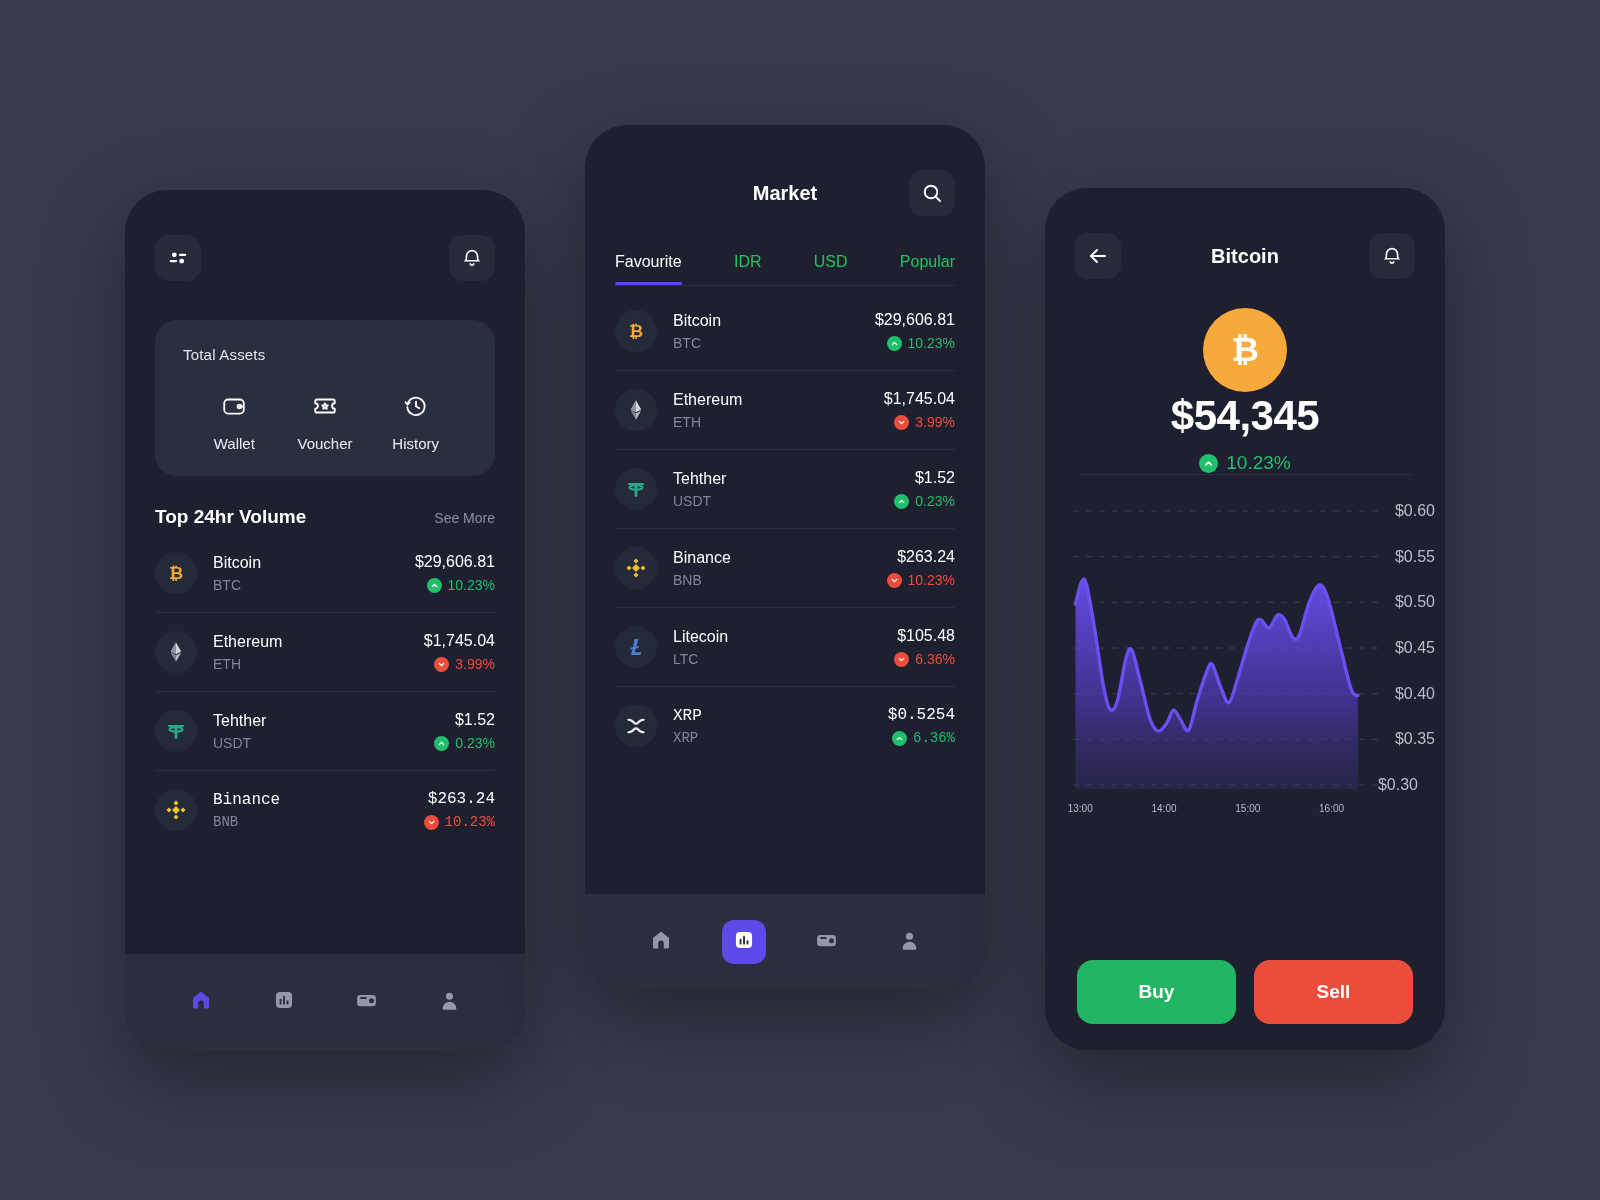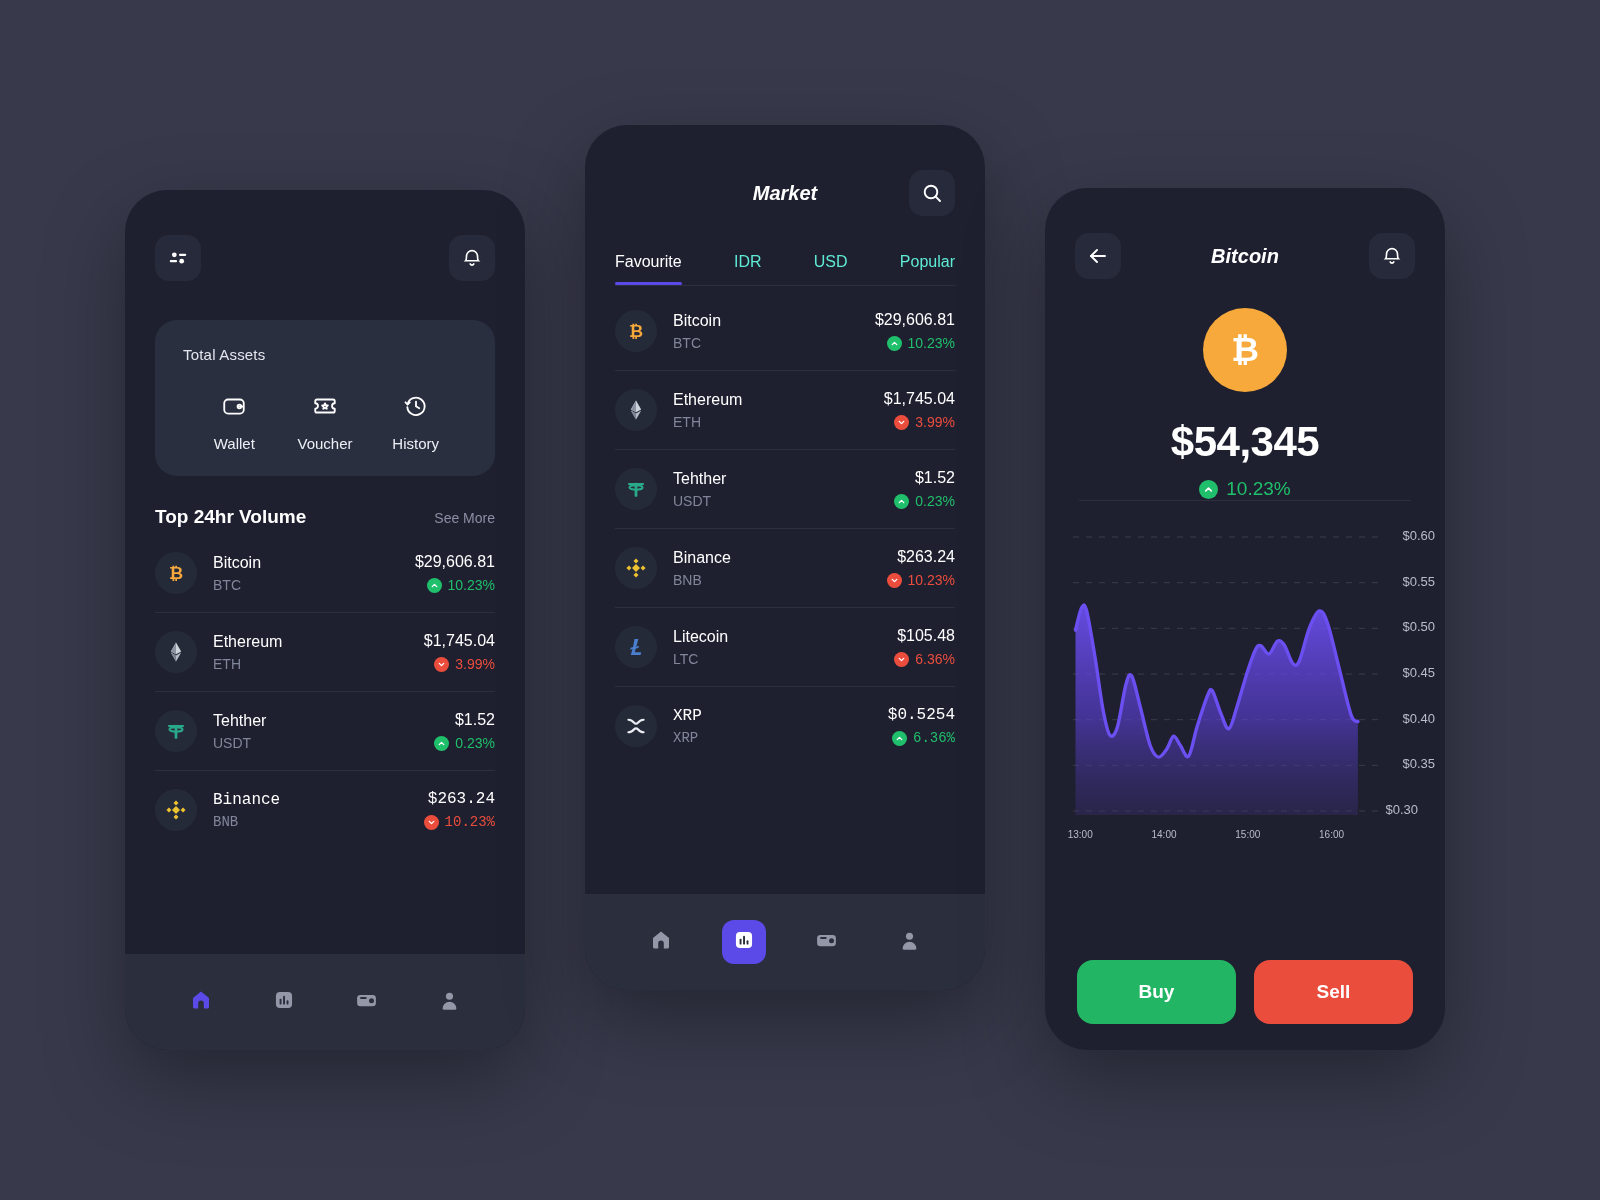--- a/index.html
+++ b/index.html
@@ -44,21 +44,21 @@
   .icon-btn {
     width: 46px; height: 46px;
     border-radius: 14px;
     background: #262a3a;
     display: flex; align-items: center; justify-content: center;
     flex: 0 0 auto;
     cursor: pointer;
   }
   .topbar-title {
     font-size: 20px; font-weight: bold; color: #ffffff;
-    flex: 1; text-align: center; font-style: italic;
+    flex: 1; text-align: center;
   }
 
   
   .assets-card {
     margin: 26px 30px 0 30px;
     background: #2a2f40;
     border-radius: 22px;
     padding: 26px 28px 24px 28px;
   }
   .assets-label { font-size: 15px; color: #e4e6ee; letter-spacing: .2px; }
@@ -136,21 +136,21 @@
   .nav-item.active-box svg { fill: #ffffff; }
   .nav-item svg { fill: #9397a8; }
 
   
   .market-tabs {
     display: flex; justify-content: space-between;
     padding: 0 30px; margin-top: 24px;
     position: relative;
   }
   .market-tab {
-    font-size: 16px; color: #5eead4; padding-bottom: 14px;
+    font-size: 16px; color: #22c55e; padding-bottom: 14px;
     cursor: pointer; position: relative;
   }
   .market-tab.active { color: #ffffff; }
   .market-tab.active::after {
     content: ""; position: absolute; left: 0; right: 0; bottom: 0;
     height: 3px; background: #5b4ae8; border-radius: 2px;
   }
   .tabs-rule {
     margin: 0 30px; height: 1px; background: rgba(255,255,255,0.07);
   }
@@ -158,21 +158,21 @@
   
   .coin-hero { text-align: center; margin-top: 16px; }
   .hero-logo {
     width: 84px; height: 84px; border-radius: 50%;
     background: #f7a93b;
     margin: 0 auto;
     display: flex; align-items: center; justify-content: center;
   }
   .hero-price {
     font-size: 42px; font-weight: bold; color: #ffffff;
-    margin-top: 26px; letter-spacing: -0.5px;
+    letter-spacing: -0.5px;
   }
   .hero-change {
     display: flex; align-items: center; justify-content: center; gap: 8px;
     margin-top: 12px; font-size: 19px;
   }
   .hero-change .chg-badge { width: 19px; height: 19px; }
 
   .range-tabs {
     display: flex; justify-content: space-between;
     padding: 0 34px; margin-top: 30px;
@@ -188,21 +188,21 @@
   }
   .range-rule { margin: 0 34px; height: 1px; background: rgba(255,255,255,0.07); }
 
   
   .chart-wrap { position: relative; margin: 14px 0 0 0; height: 330px; }
   .chart-svg { display: block; }
   .y-labels {
     position: absolute; right: 10px; top: 0; height: 310px;
     display: flex; flex-direction: column; justify-content: space-between;
   }
-  .y-label { font-size: 13px; color: #b9bcc9; text-align: right; }
+  .y-label { font-size: 16px; color: #b9bcc9; text-align: right; }
   .x-labels {
     display: flex; padding: 0 18px 0 28px; margin-top: 2px;
   }
   .x-label { font-size: 10px; color: #b9bcc9; width: 80px; }
 
   .trade-actions {
     position: absolute; left: 32px; right: 32px; bottom: 26px;
     display: flex; gap: 18px;
   }
   .trade-btn {

